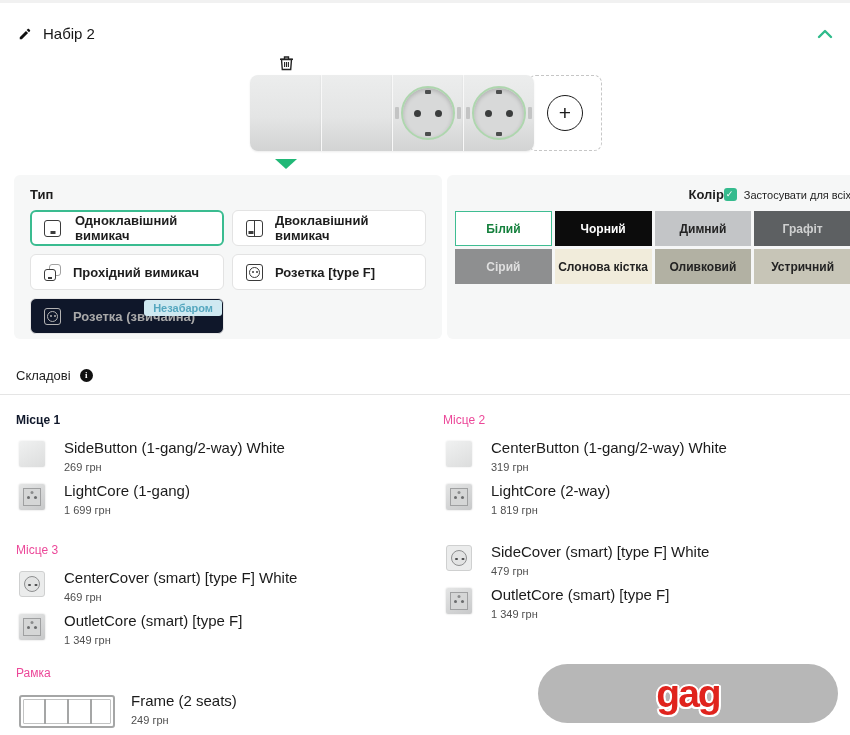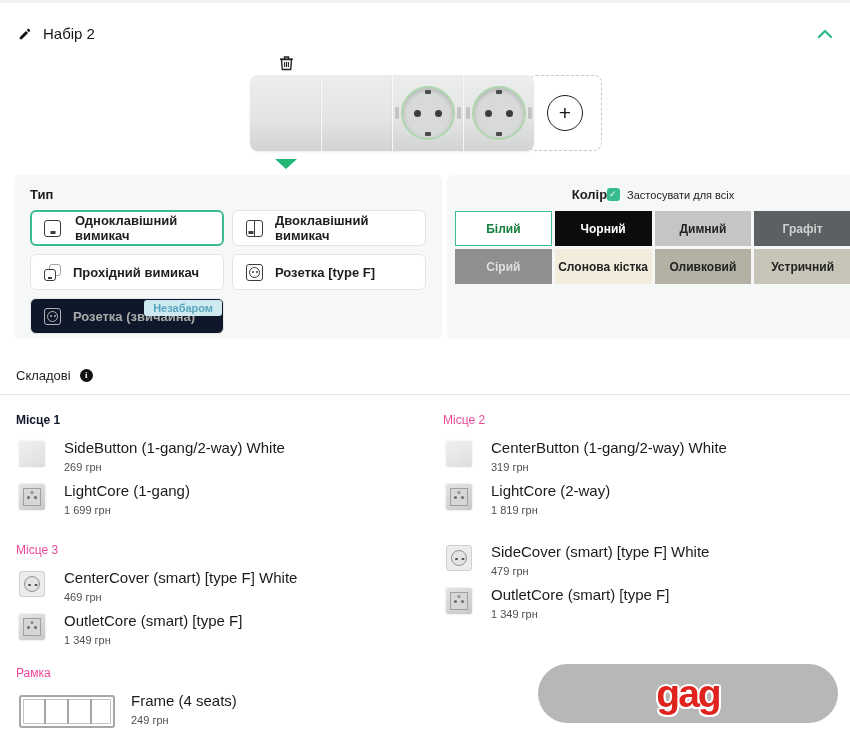--- a/index.html
+++ b/index.html
@@ -63,21 +63,21 @@
   .ticon.pass .front { position:absolute; bottom:0; left:0; width:12px; height:12px; border:1.4px solid #3b3b3b; border-radius:3px; background:#fff; }
   .ticon.pass .front::after { content:""; position:absolute; bottom:1px; left:50%; transform:translateX(-50%); width:4px; height:2px; background:#3b3b3b; }
   .ticon.sock::before { content:""; position:absolute; inset:2px; border:1.3px solid #3b3b3b; border-radius:50%; }
   .ticon.sock .p1,.ticon.sock .p2 { position:absolute; top:50%; margin-top:-1px; width:2px; height:2px; border-radius:50%; background:#3b3b3b; }
   .ticon.sock .p1 { left:4.5px; } .ticon.sock .p2 { right:4.5px; }
   .type-btn.disabled .ticon,.type-btn.disabled .ticon.pass .front { border-color:#b3b3b3; }
   .type-btn.disabled .ticon.sock::before { border-color:#b3b3b3; }
   .type-btn.disabled .ticon .dash,.type-btn.disabled .ticon.sock .p1,.type-btn.disabled .ticon.sock .p2 { background:#b3b3b3; }
 
   .color-panel { flex:1; padding:12px 13px 0 8px; }
-  .color-header { display:flex; justify-content:center; align-items:center; }
+  .color-header { display:flex; justify-content:flex-end; align-items:center; }
   .apply-all { display:flex; align-items:center; gap:7px; cursor:pointer; }
   .apply-all-label { font-size:11px; color:#1f1f1f; }
   .checkbox { width:13px; height:13px; background:#35bb8e; border-radius:3px; position:relative; }
   .checkbox::after { content:"✓"; position:absolute; left:2px; top:0.5px; font-size:9px; font-weight:700; color:#fff; }
   .swatch-grid { margin-top:9px; display:grid; grid-template-columns:repeat(4,1fr); gap:3px; }
   .swatch { height:35px; display:flex; align-items:center; justify-content:center;
     font-size:12px; font-weight:700; cursor:pointer; }
   .swatch.selected { border:1.5px solid #3fbd92; }
 
   
@@ -312,21 +312,21 @@
 
   <div class="group g-frame">
     <div class="group-label">Рамка</div>
     <div class="comp-item">
       <div class="frame-thumb">
         <span class="fdiv d1"></span>
           <span class="fdiv d2"></span>
           <span class="fdiv d3"></span>
       </div>
       <div class="comp-text">
-        <div class="comp-title">Frame (4 seats)</div>
+        <div class="comp-title">Frame (2 seats)</div>
         <div class="comp-price">249 грн</div>
       </div>
     </div>
   </div>
 
   <div class="watermark">
     <span class="wm-red">gag</span>
   </div>
 
 </div>

